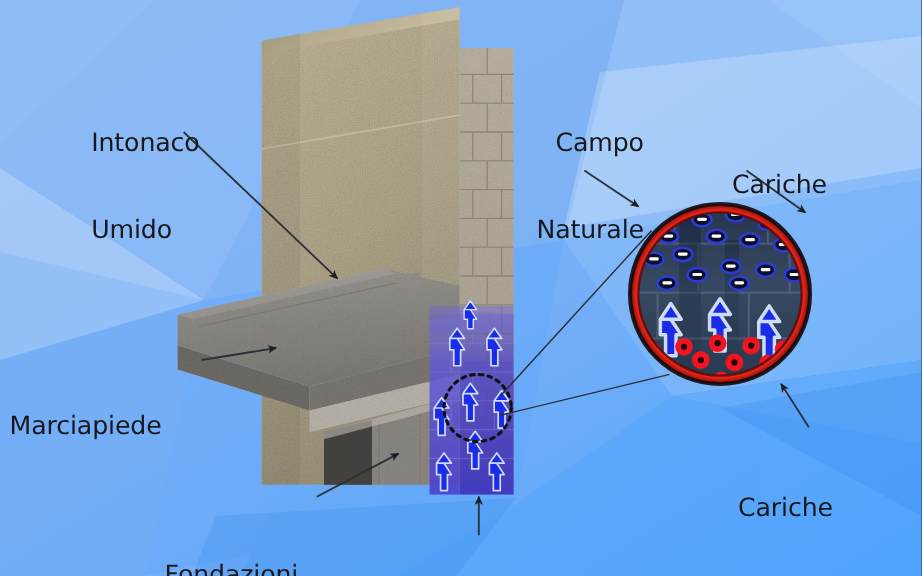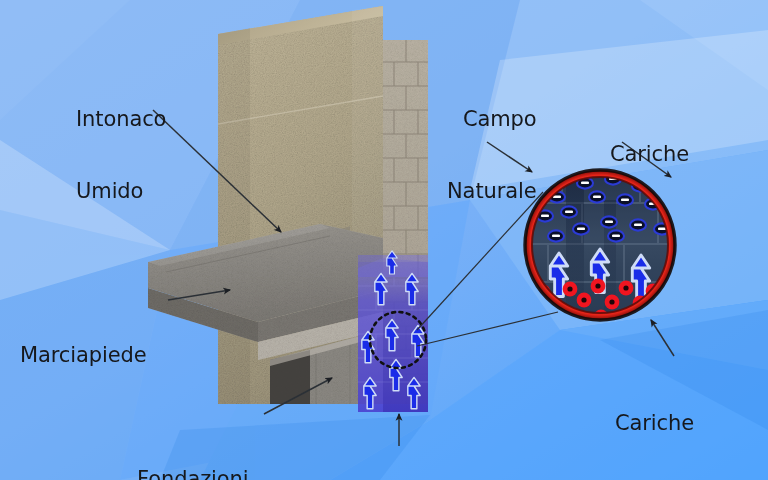--- a/index.html
+++ b/index.html
@@ -447,21 +447,21 @@
       <line x1="417" y1="330" x2="543" y2="192" stroke-width="1.2"></line>
       <line x1="417" y1="346" x2="558" y2="312" stroke-width="1.2"></line>
     </g>
   </svg>
 
   <div class="lbl s21" style="left:76px;top:60px;">
     <div>Intonaco</div>
     <div>Umido</div>
   </div>
 
-  <div class="lbl s21" style="left:20px;top:296px;">
+  <div class="lbl s21" style="left:8px;top:296px;">
     <div>Marciapiede</div>
   </div>
 
   <div class="lbl s21" style="left:137px;top:420px;">
     <div>Fondazioni</div>
   </div>
 
   <div class="lbl s21" style="left:322px;top:449px;">
     
   </div>

